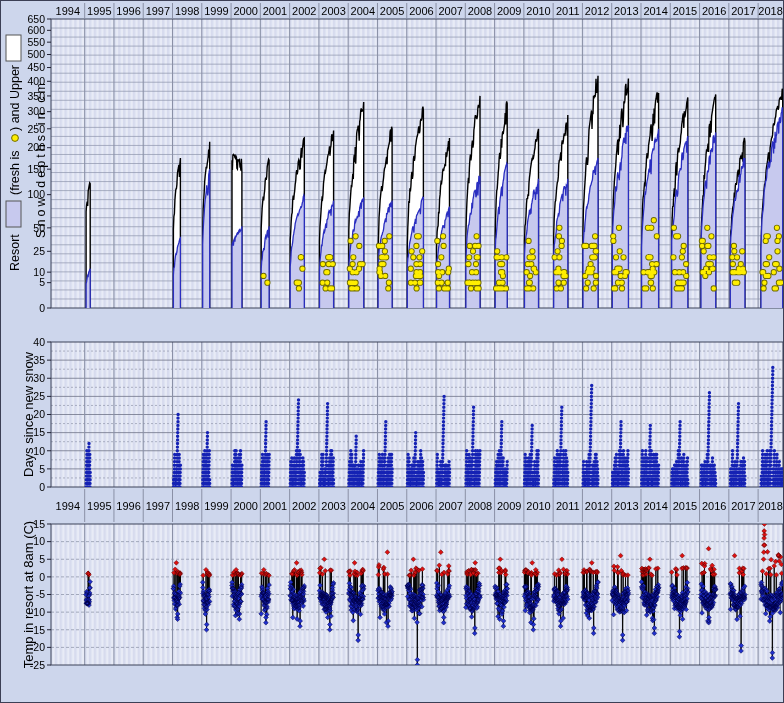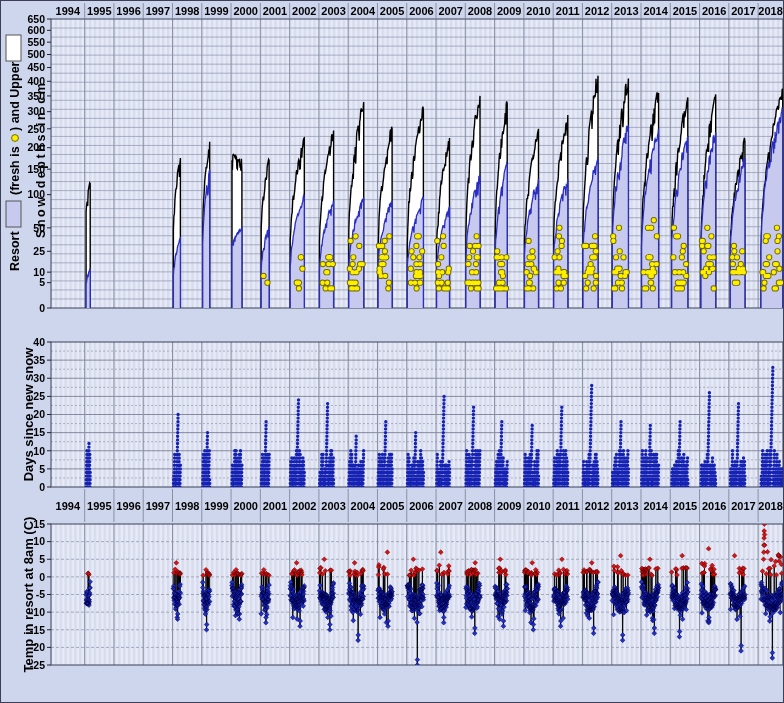--- a/index.html
+++ b/index.html
@@ -1,17 +1,17 @@
 <!DOCTYPE html>
 <html><head>
 <meta charset="utf-8">
 <style>
   html,body{margin:0;padding:0;}
   body{width:784px;height:703px;overflow:hidden;background:#cdd6ec;font-family:"Liberation Sans",sans-serif;}
-  .fig{position:relative;width:782px;height:701px;border:1px solid #3c3f55;background:#cdd6ec;font-weight:bold;}
+  .fig{position:relative;width:782px;height:701px;border:1px solid #3c3f55;background:#cdd6ec;}
   svg{display:block;}
   text{fill:#000;}
 </style>
 </head>
 <body>
 
 <div class="fig">
   <svg id="chart" width="782" height="701" viewBox="0 0 782 701" font-family="Liberation Sans, sans-serif">
       <defs>
         <pattern id="stripes" width="4.880" height="8" patternUnits="userSpaceOnUse">

